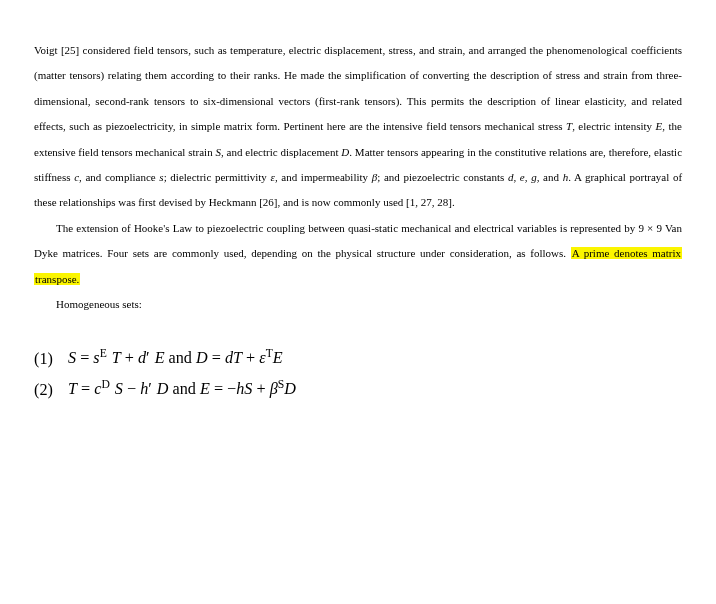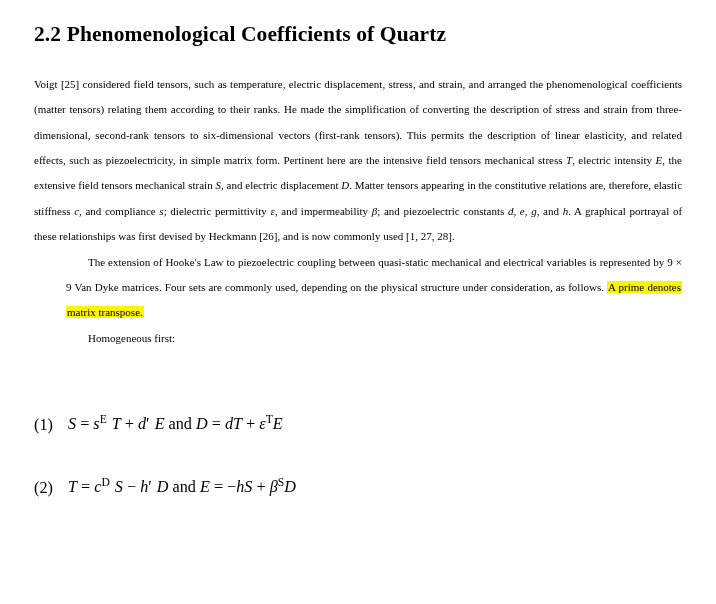--- a/index.html
+++ b/index.html
@@ -38,37 +38,35 @@
     font-size: 11px;
     line-height: 25.4px;
     margin: 24px 0 0 0;
     text-align: justify;
     text-justify: inter-word;
     hyphens: manual;
   }
   p.body-text.cont {
     margin-top: 0;
     text-indent: 22px;
-    margin-left: 32px;
   }
   .equations {
     margin-top: 24px;
     font-size: 16.2px;
     line-height: 25.6px;
   }
   .eq-line {
     white-space: nowrap;
   }
   .eq-num {
     display: inline-block;
     width: 34px;
   }
   .eq-body {
     display: inline-block;
-    margin-top: 32px;
   }
   i.mathvar {
     font-style: italic;
   }
   .sup {
     font-size: 0.72em;
     vertical-align: super;
     font-style: normal;
   }
   .highlight {
@@ -77,28 +75,27 @@
     box-decoration-break: clone;
     -webkit-box-decoration-break: clone;
   }
   .nbsp-gap { display:inline-block; width:5px; }
 </style>
 </head>
 <body>
 
 <div class="page">
 
-  <h2 class="section-title">2.2 Phenomenological Coefficients of Quartz</h2>
 
 
   <p class="body-text"><span>Voigt [25] considered field tensors, such as temperature, electric displacement, stress, and strain, and arranged the phenomenological coefficients (matter tensors) relating them according to their ranks. He made the simplification of converting the description of stress and strain from three-dimensional, second-rank tensors to six-dimensional vectors (first-rank tensors). This permits the description of linear elasticity, and related effects, such as piezoelectricity, in simple matrix form. Pertinent here are the intensive field tensors mechanical stress </span><i class="mathvar">T</i><span>, electric intensity </span><i class="mathvar">E</i><span>, the extensive field tensors mechanical strain </span><i class="mathvar">S</i><span>, and electric displacement </span><i class="mathvar">D</i><span>. Matter tensors appearing in the constitutive relations are, therefore, elastic stiffness </span><i class="mathvar">c</i><span>, and compliance </span><i class="mathvar">s</i><span>; dielectric permittivity </span><i class="mathvar">ε</i><span>, and impermeability </span><i class="mathvar">β</i><span>; and piezoelectric constants </span><i class="mathvar">d</i><span>, </span><i class="mathvar">e</i><span>, </span><i class="mathvar">g</i><span>, and </span><i class="mathvar">h</i><span>. A graphical portrayal of these relationships was first devised by Heckmann [26], and is now commonly used [1, 27, 28].</span></p>
 
   <p class="body-text cont"><span>The extension of Hooke's Law to piezoelectric coupling between quasi-static mechanical and electrical variables is represented by 9 × 9 Van Dyke matrices. Four sets are commonly used, depending on the physical structure under consideration, as follows. </span><span class="highlight">A prime denotes matrix transpose.</span></p>
 
-  <p class="body-text cont">Homogeneous first:</p>
+  <p class="body-text cont">Homogeneous sets:</p>
 
   <div class="equations">
     <div class="eq-line">
       <span class="eq-num">(1)</span><span class="eq-body"><i class="mathvar">S</i> = <i class="mathvar">s</i><span class="sup">E</span><span class="nbsp-gap"></span><i class="mathvar">T</i> + <i class="mathvar">d</i>′<span class="nbsp-gap"></span><i class="mathvar">E</i> and <i class="mathvar">D</i> = <i class="mathvar">dT</i> + <i class="mathvar">ε</i><span class="sup">T</span><i class="mathvar">E</i></span>
     </div>
     <div class="eq-line">
       <span class="eq-num">(2)</span><span class="eq-body"><i class="mathvar">T</i> = <i class="mathvar">c</i><span class="sup">D</span><span class="nbsp-gap"></span><i class="mathvar">S</i> − <i class="mathvar">h</i>′<span class="nbsp-gap"></span><i class="mathvar">D</i> and <i class="mathvar">E</i> = −<i class="mathvar">hS</i> + <i class="mathvar">β</i><span class="sup">S</span><i class="mathvar">D</i></span>
     </div>
   </div>
 

